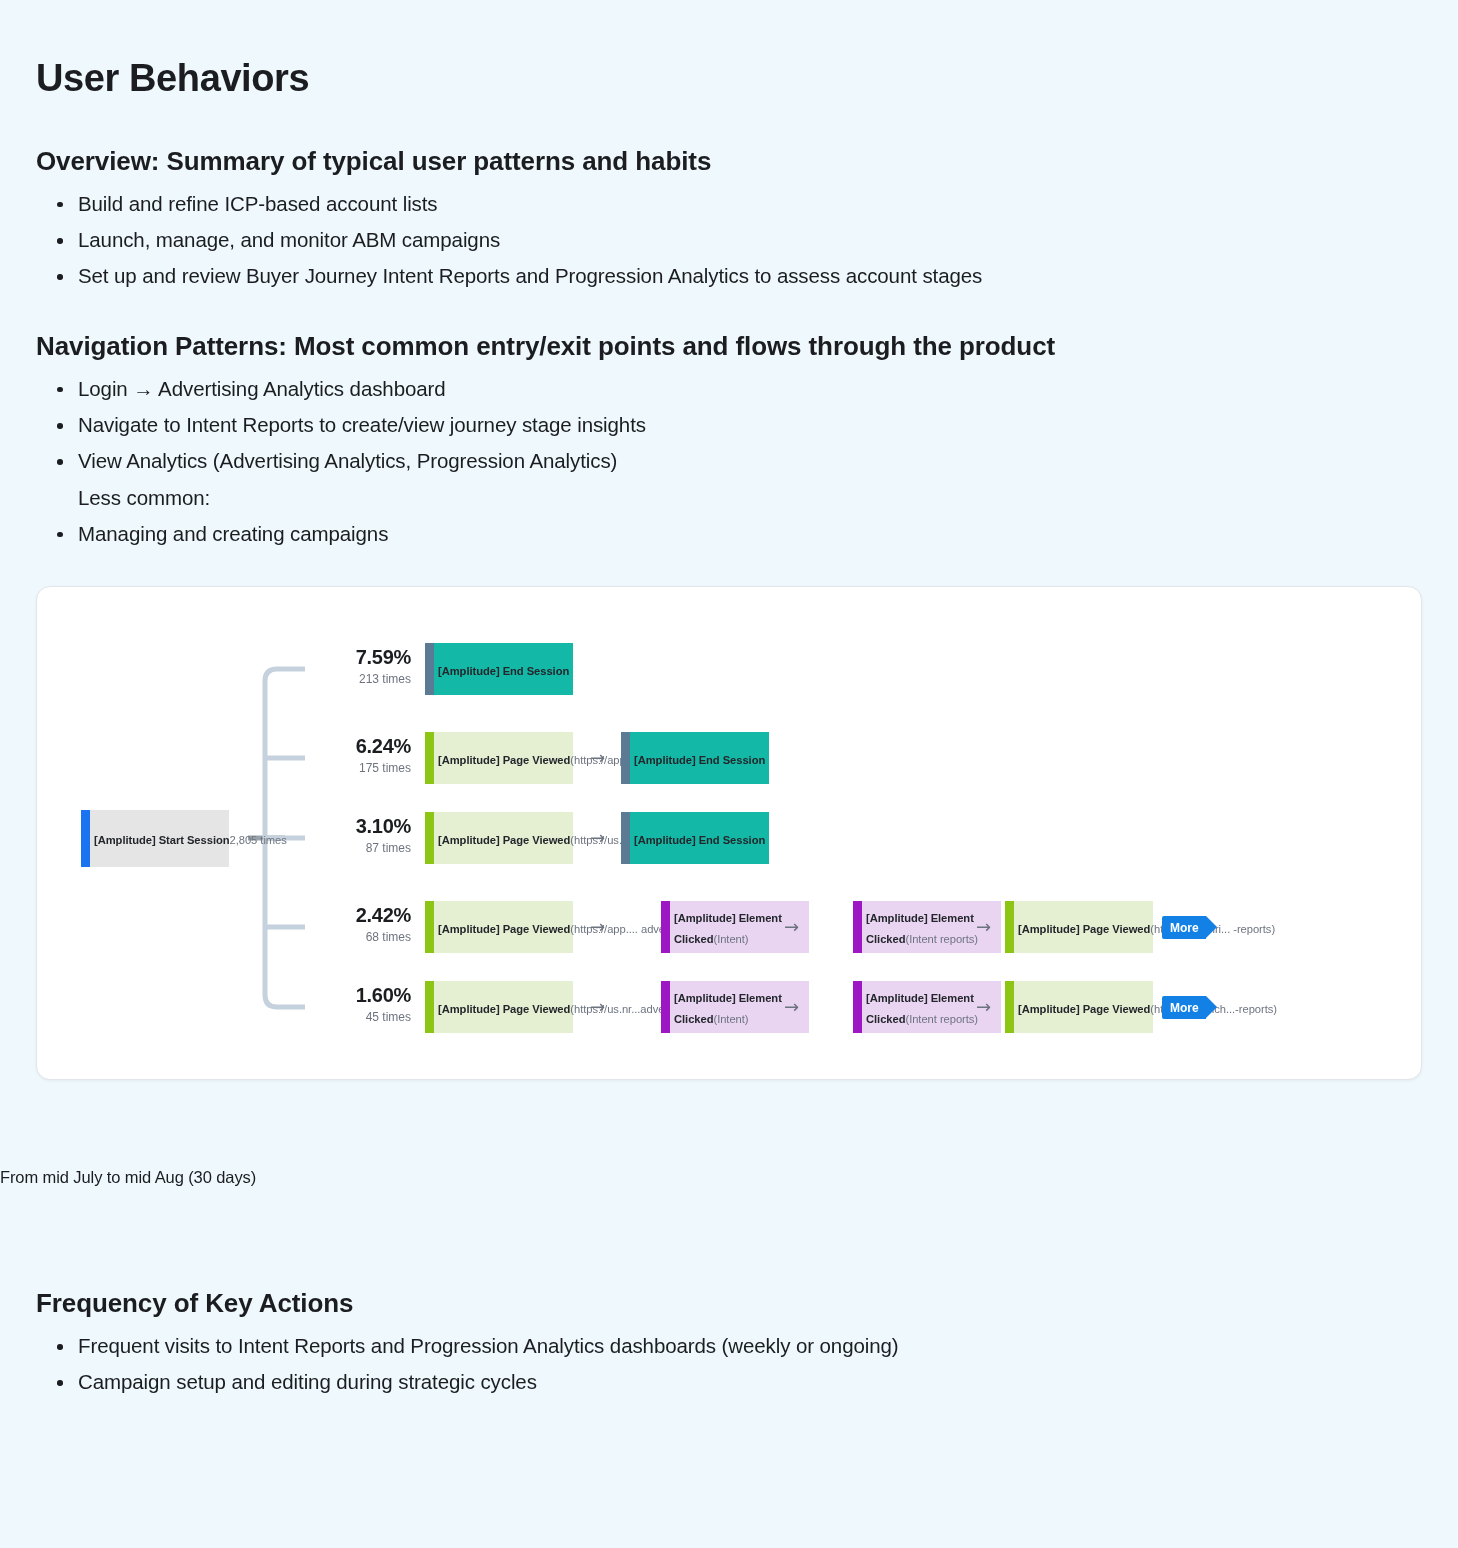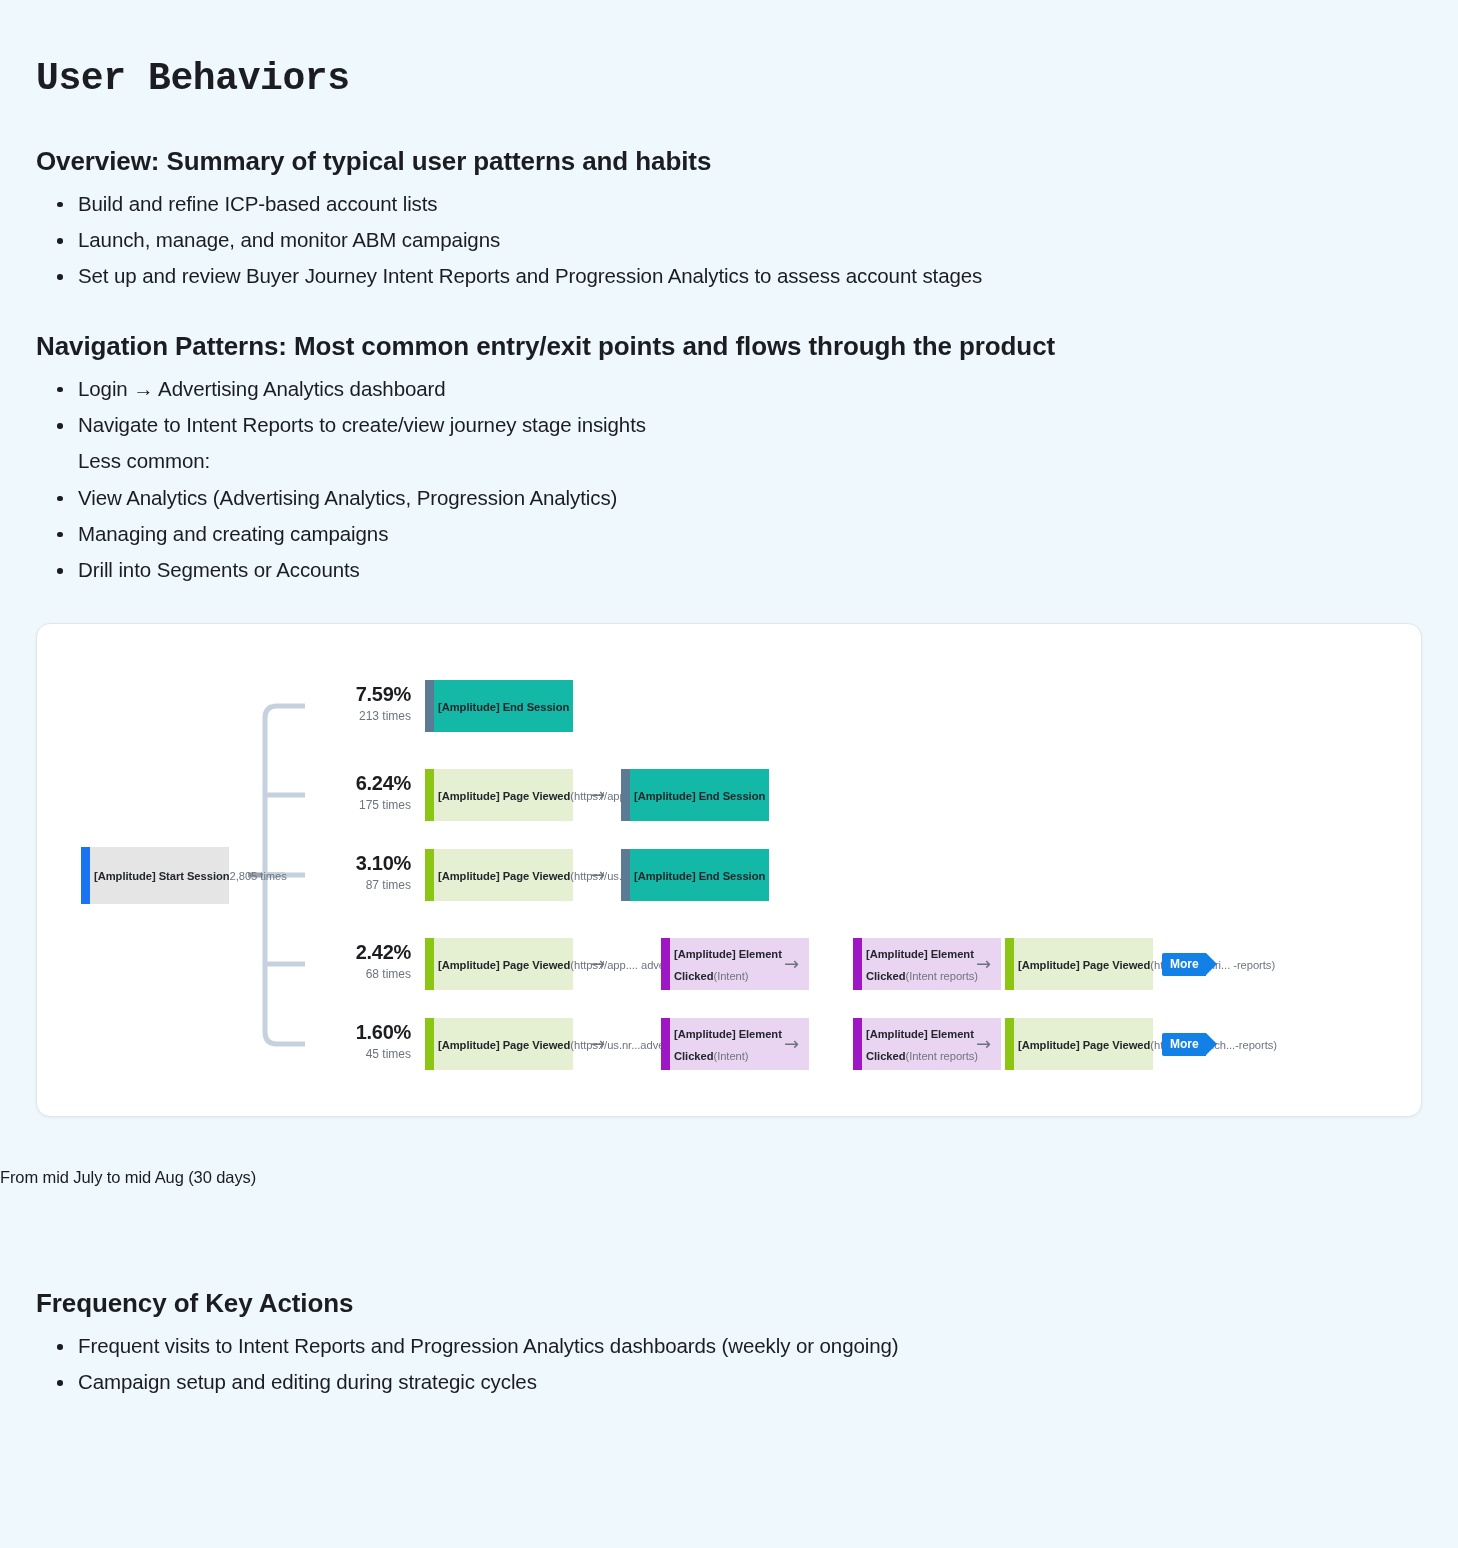--- a/index.html
+++ b/index.html
@@ -24,21 +24,20 @@
   
   .content {
     padding: 58px 36px 0 36px;
   }
   h1.page-title {
     font-size: 38px;
     font-weight: 700;
     letter-spacing: -0.4px;
     margin: 0 0 44px 0;
     line-height: 1.1;
-    font-family: Liberation Mono, monospace;
   }
   .section {
     margin-bottom: 34px;
   }
   .section-heading {
     font-size: 26px;
     font-weight: 700;
     letter-spacing: -0.1px;
     margin: 0 0 7px 0;
     line-height: 1.35;
@@ -223,24 +222,23 @@
             <li class="bullets-item bulleted">Build and refine ICP-based account lists</li>
             <li class="bullets-item bulleted">Launch, manage, and monitor ABM campaigns</li>
             <li class="bullets-item bulleted">Set up and review Buyer Journey Intent Reports and Progression Analytics to assess account stages</li>
           </ul>
         </div>
         <div class="section">
           <div class="section-heading">Navigation Patterns: Most common entry/exit points and flows through the product</div>
           <ul class="bullets">
             <li class="bullets-item bulleted">Login → Advertising Analytics dashboard</li>
             <li class="bullets-item bulleted">Navigate to Intent Reports to create/view journey stage insights</li>
+            <li class="bullets-item bulleted">View Analytics (Advertising Analytics, Progression Analytics)</li>
             <li class="bullets-item plain">Less common:</li>
-            <li class="bullets-item bulleted">View Analytics (Advertising Analytics, Progression Analytics)</li>
             <li class="bullets-item bulleted">Managing and creating campaigns</li>
-            <li class="bullets-item bulleted">Drill into Segments or Accounts</li>
           </ul>
         </div>
       </div>
   </div>
 
   <div class="card">
     <div class="diagram" id="diagram-host">
       <svg class="svg-lines" width="1386" height="492">
         <path d="M 211 251 L 248 251" stroke="#9aa3ab" stroke-width="5" fill="none" stroke-linecap="butt"></path>
         <path d="M 248 251 L 248 251" stroke="#c5d2dd" stroke-width="5" fill="none"></path>

